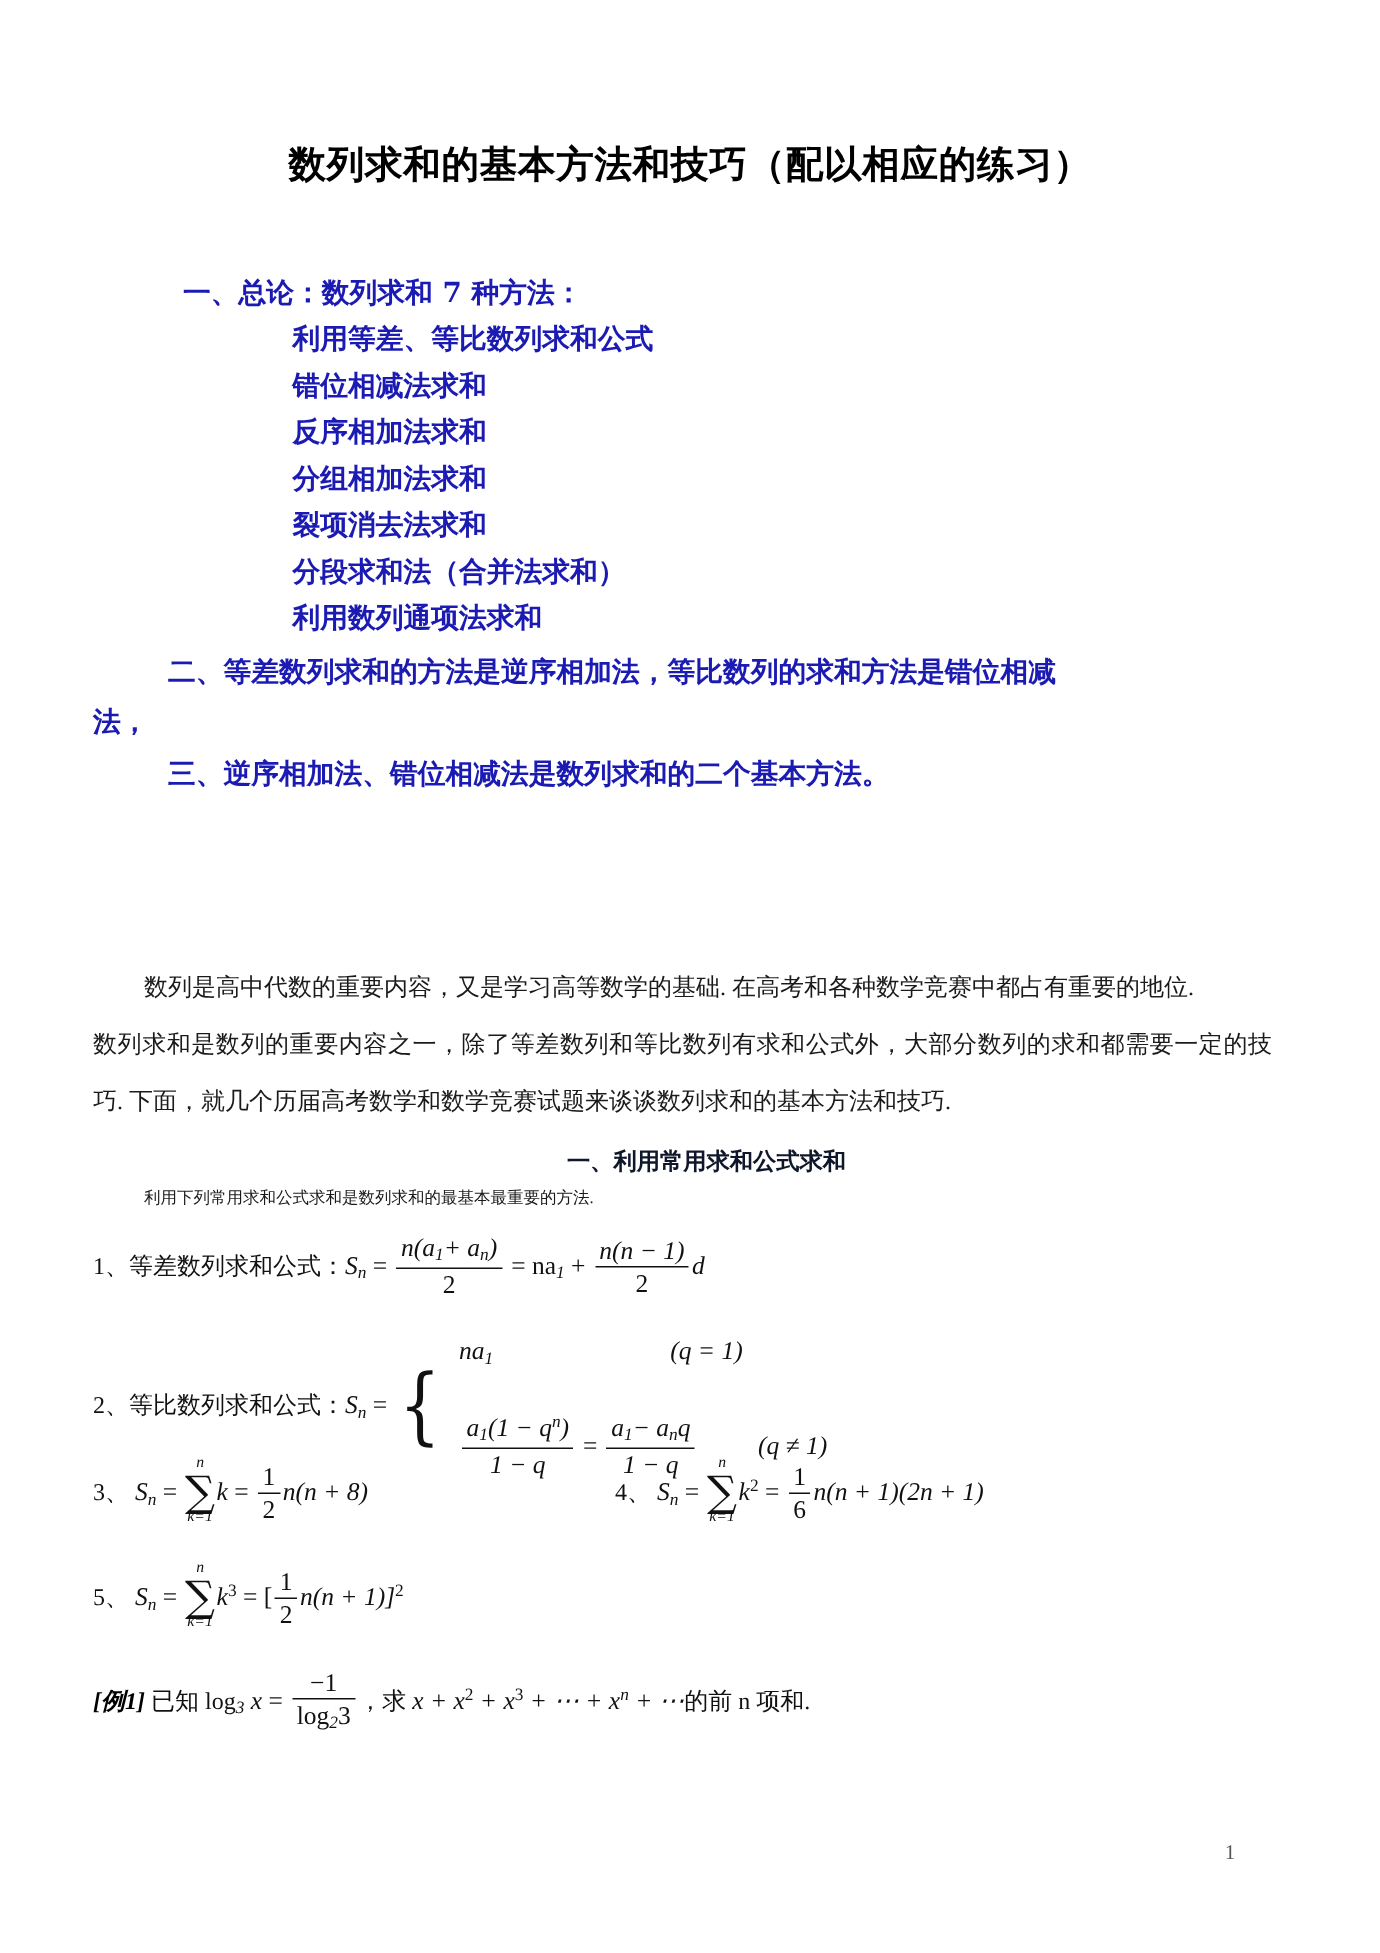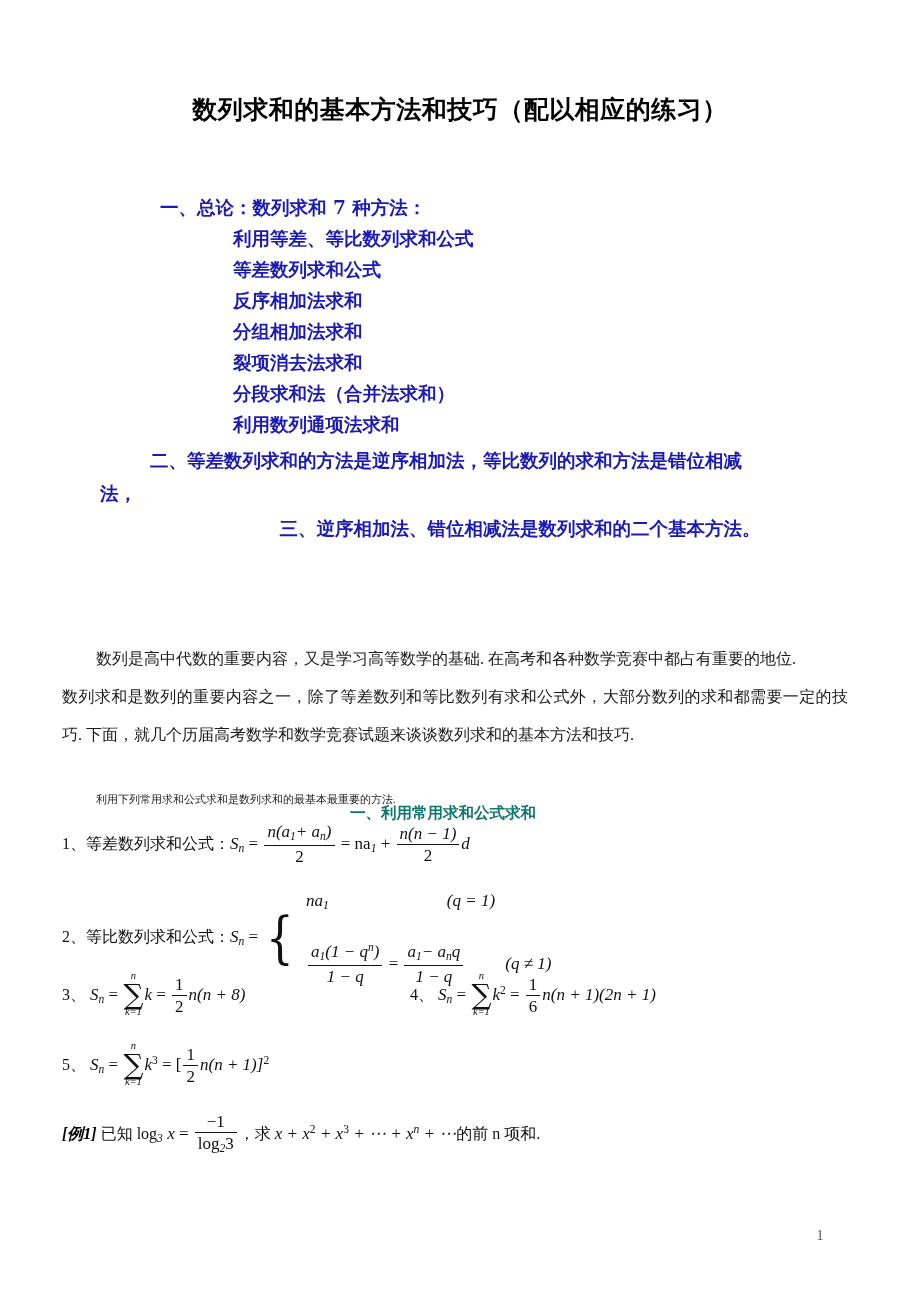--- a/index.html
+++ b/index.html
@@ -35,28 +35,27 @@
     font-size: 25px;
     letter-spacing: 0.5px;
     color: #000000;
     white-space: nowrap;
   }
 
   
   .blue-block {
     position: absolute;
     left: 62px;
-    top: 192px;
+    top: 180px;
     width: 790px;
     color: #1b1bb3;
     font-family: "DejaVu Serif", "Liberation Serif", serif;
     font-weight: bold;
     font-size: 18.5px;
     line-height: 31px;
-    margin-left: 38px;
   }
   .blue-head {
     margin: 0;
     padding-left: 60px;
     white-space: nowrap;
   }
   .blue-sub {
     margin: 0;
     padding-left: 133px;
     white-space: nowrap;
@@ -71,21 +70,20 @@
   .blue-para-2 {
     margin: 0;
     padding-left: 0px;
     line-height: 33px;
   }
   .blue-para-3 {
     margin: 0;
     padding-left: 50px;
     line-height: 33px;
     white-space: nowrap;
-    text-align: center;
   }
   .sp-before-2 { margin-top: 4px; }
   .sp-before-3 { margin-top: 2px; }
 
   
   .body-block {
     position: absolute;
     left: 62px;
     top: 640px;
     width: 786px;
@@ -96,29 +94,28 @@
     text-align: justify;
   }
   .body-block p {
     margin: 0;
   }
   .body-block .indent { text-indent: 34px; }
 
   
   .section-head {
     position: absolute;
-    left: 50px;
+    left: 78px;
     top: 764px;
     width: 786px;
     text-align: center;
     font-family: "DejaVu Sans", "Liberation Sans", sans-serif;
     font-weight: bold;
     font-size: 15.5px;
-    color: #0f766e;
-    margin-top: 39px;
+    color: #0f172a;
   }
   .section-lead {
     position: absolute;
     left: 62px;
     top: 786px;
     width: 786px;
     font-size: 11px;
     line-height: 26px;
     text-indent: 34px;
     color: #1a1a1a;
@@ -275,21 +272,21 @@
 </head>
 <body>
 
 <div class="page">
 
   <div class="doc-title">数列求和的基本方法和技巧（配以相应的练习）</div>
 
   <div class="blue-block">
     <p class="blue-head">一、总论：数列求和 7 种方法：</p>
     <p class="blue-sub">利用等差、等比数列求和公式</p>
-    <p class="blue-sub">等差数列求和公式</p>
+    <p class="blue-sub">错位相减法求和</p>
     <p class="blue-sub">反序相加法求和</p>
     <p class="blue-sub">分组相加法求和</p>
     <p class="blue-sub">裂项消去法求和</p>
     <p class="blue-sub">分段求和法（合并法求和）</p>
     <p class="blue-sub">利用数列通项法求和</p>
     <p class="blue-para sp-before-2">二、等差数列求和的方法是逆序相加法，等比数列的求和方法是错位相减</p>
     <p class="blue-para-2">法，</p>
     <p class="blue-para-3 sp-before-3">三、逆序相加法、错位相减法是数列求和的二个基本方法。</p>
   </div>
 

